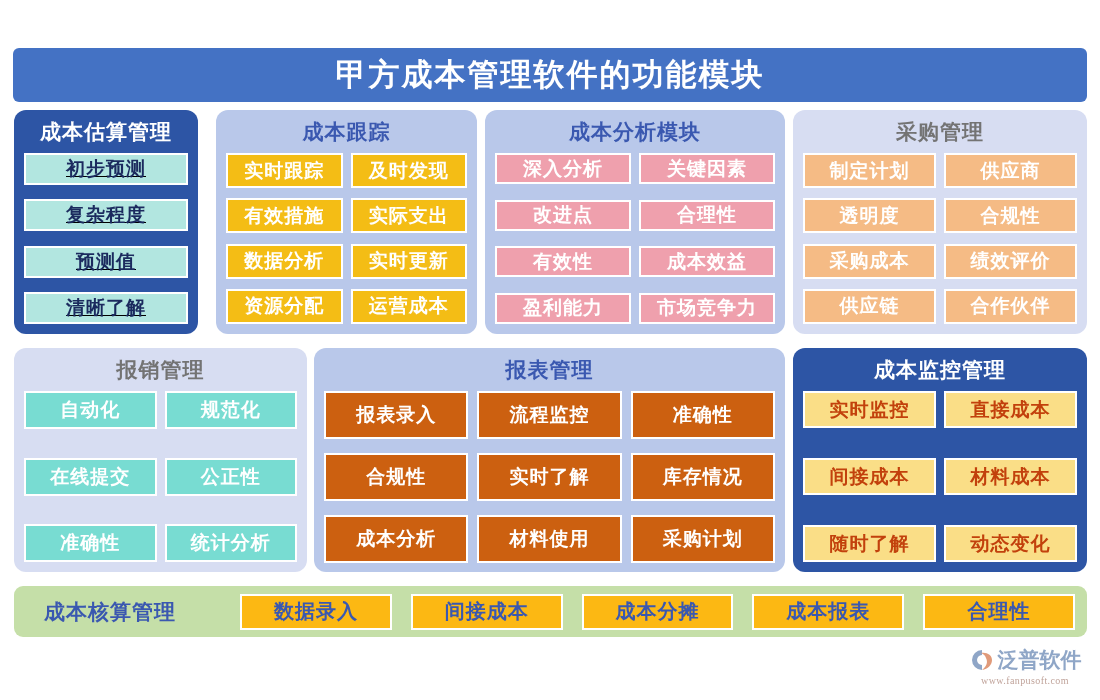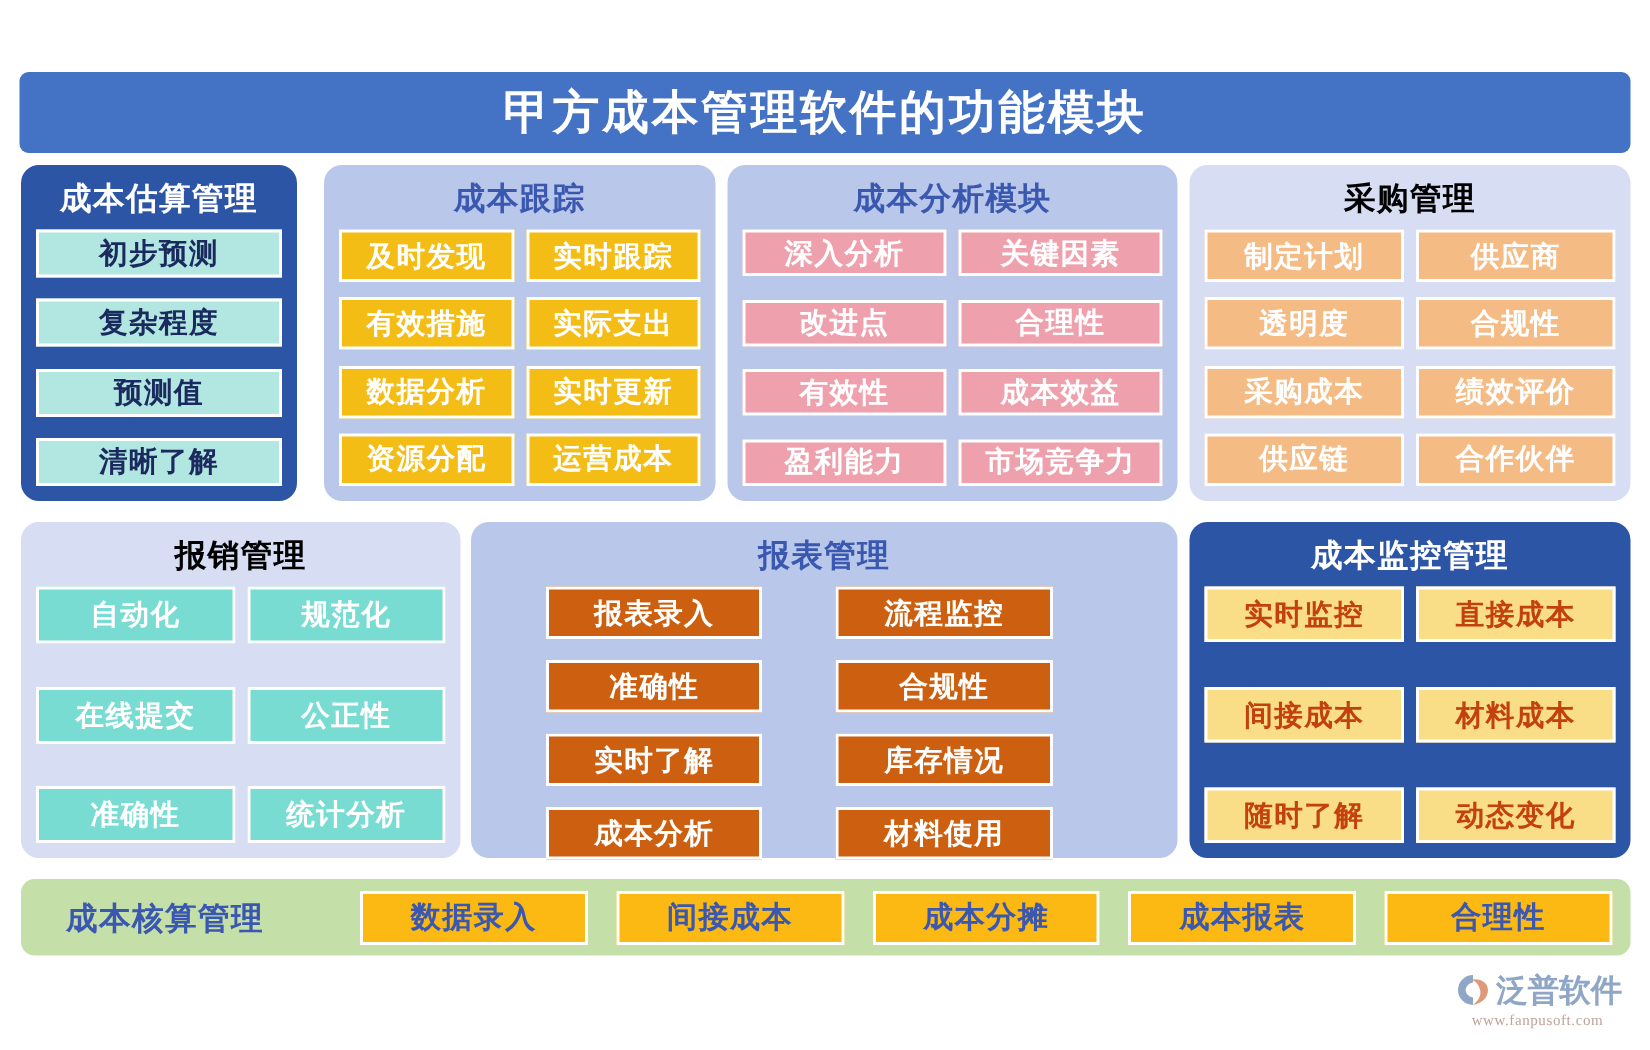--- a/index.html
+++ b/index.html
@@ -62,21 +62,21 @@
     letter-spacing: 1px;
     white-space: nowrap;
   }
 
   
   .panel.dark-blue  { background: #2d55a5; }
   .panel.dark-blue .panel-title { color: #ffffff; }
   .panel.light-blue { background: #b9c8ea; }
   .panel.light-blue .panel-title { color: #3a58b0; }
   .panel.pale-blue  { background: #d7ddf2; }
-  .panel.pale-blue .panel-title { color: #000000; }
+  .panel.pale-blue .panel-title { color: #737373; }
 
   
   .chip.mint   { background: #b2e6e0; color: #1b2a5e; }
   .chip.gold   { background: #f4bd15; color: #ffffff; }
   .chip.pink   { background: #efa0ad; color: #ffffff; }
   .chip.orange { background: #f5bb85; color: #ffffff; }
   .chip.teal   { background: #78dcd2; color: #ffffff; }
   .chip.brown  { background: #cc6010; color: #ffffff; }
   .chip.cream  { background: #fade87; color: #c2410c; }
   .chip.amber  { background: #fcb813; color: #3a58b0; }
@@ -85,32 +85,32 @@
   #p-estimate { left: 14px;  top: 110px; width: 184px; height: 224px; }
   #p-track    { left: 216px; top: 110px; width: 261px; height: 224px; }
   #p-analysis { left: 485px; top: 110px; width: 300px; height: 224px; }
   #p-purchase { left: 793px; top: 110px; width: 294px; height: 224px; }
 
   #p-reimburse{ left: 14px;  top: 348px; width: 293px; height: 224px; }
   #p-report   { left: 314px; top: 348px; width: 471px; height: 224px; }
   #p-monitor  { left: 793px; top: 348px; width: 294px; height: 224px; }
 
   
-  #p-estimate .panel-body { flex-direction: column; flex-wrap: nowrap; gap: 0; justify-content: space-between; }
+  #p-estimate .panel-body { flex-direction: column; flex-wrap: nowrap; gap: 0; justify-content: space-between; text-decoration: underline; }
   #p-estimate .chip { width: 100%; height: 32px; }
 
   #p-track .chip    { width: calc(50% - 4px); height: 35px; }
   #p-analysis .chip { width: calc(50% - 4px); height: 31px; }
   #p-purchase .chip { width: calc(50% - 4px); height: 35px; }
 
   #p-reimburse .panel-body { gap: 12px 8px; }
   #p-reimburse .chip { width: calc(50% - 4px); height: 38px; }
 
   #p-report .panel-body { gap: 14px 9px; }
-  #p-report .chip { width: calc(33.333% - 6px); height: 35px; margin-left: 40px; }
+  #p-report .chip { width: calc(33.333% - 6px); height: 48px; }
 
   #p-monitor .panel-body { gap: 13px 8px; }
   #p-monitor .chip { width: calc(50% - 4px); height: 37px; }
 
   
   .bottom-bar {
     position: absolute;
     left: 14px; top: 586px;
     width: 1073px; height: 51px;
     background: #c5dfa8;
@@ -172,22 +172,22 @@
         <div class="panel-body">
           <div class="chip mint">初步预测</div>
           <div class="chip mint">复杂程度</div>
           <div class="chip mint">预测值</div>
           <div class="chip mint">清晰了解</div>
         </div>
       </div>
       <div class="panel light-blue" id="p-track">
         <div class="panel-title">成本跟踪</div>
         <div class="panel-body">
+          <div class="chip gold">实时跟踪</div>
           <div class="chip gold">及时发现</div>
-          <div class="chip gold">实时跟踪</div>
           <div class="chip gold">有效措施</div>
           <div class="chip gold">实际支出</div>
           <div class="chip gold">数据分析</div>
           <div class="chip gold">实时更新</div>
           <div class="chip gold">资源分配</div>
           <div class="chip gold">运营成本</div>
         </div>
       </div>
       <div class="panel light-blue" id="p-analysis">
         <div class="panel-title">成本分析模块</div>

